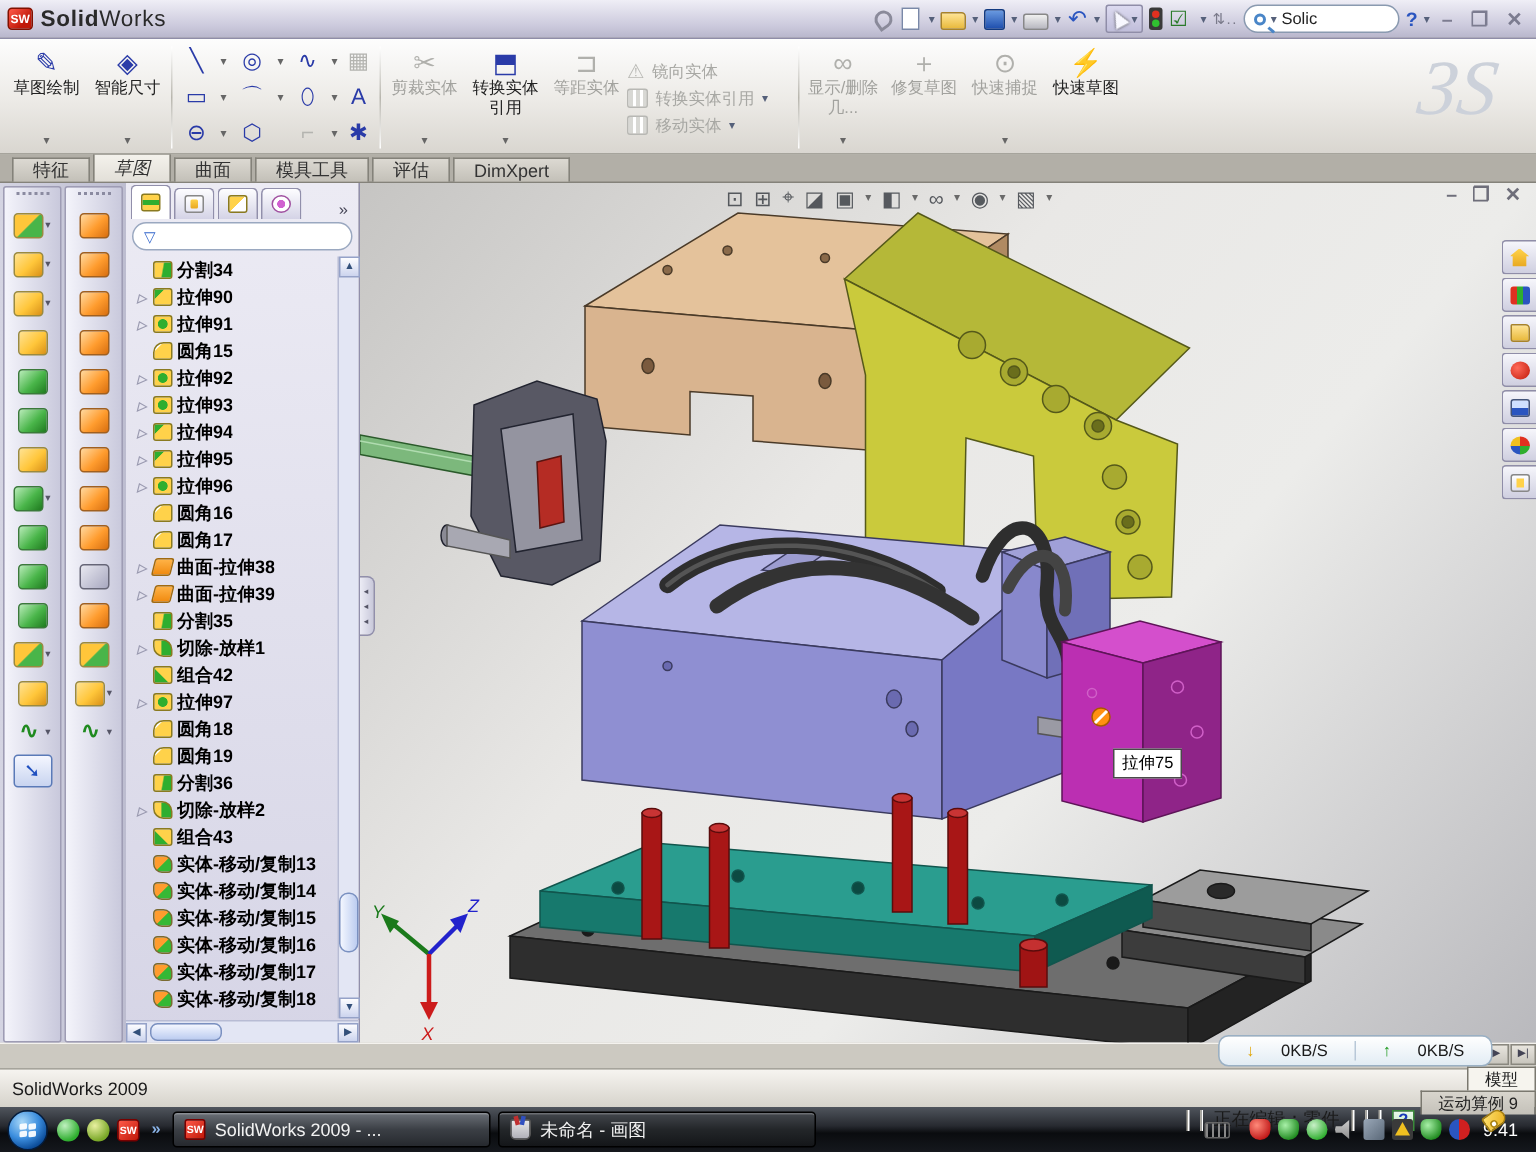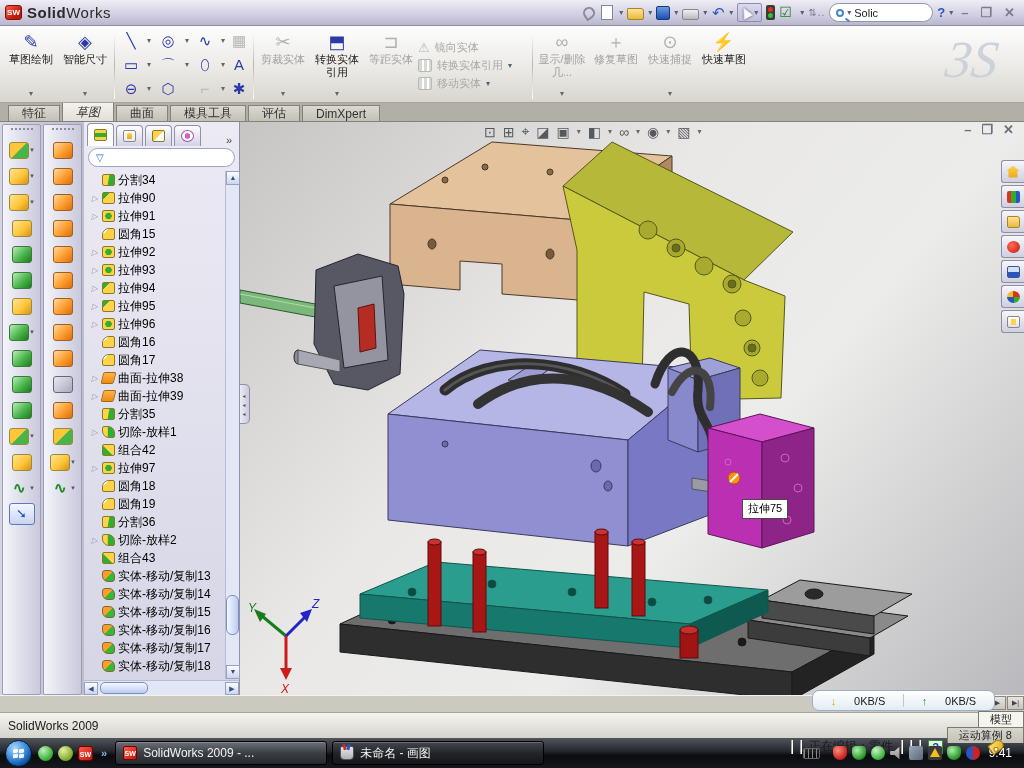--- a/index.html
+++ b/index.html
@@ -102,21 +102,21 @@
   .ti.fm { background:linear-gradient(180deg,#ffd24a 33%,#2fae2f 33% 66%,#ffd24a 66%); border:1px solid #8a7a20;}
   .ti.pm { background:linear-gradient(#fff,#e8e8f4); border:1px solid #888; position:relative;}
   .ti.pm:after { content:""; position:absolute; inset:2px 3px; background:linear-gradient(#ffd24a,#e8a820); border-radius:1px;}
   .ti.cm { background:linear-gradient(135deg,#ffd24a 50%,#fff 50%); border:1px solid #8a7a20;}
   .ti.dx { background:radial-gradient(circle,#d060d0 35%,#fff 38%); border:1px solid #a050a0; border-radius:50%;}
   .chev { margin-left:auto; color:#445; font-size:11px; padding:0 4px; }
   #filterbox { height:19px; margin:2px 4px 3px; background:#fff; border:1px solid #9aa8c0; border-radius:10px;
     display:flex; align-items:center; padding-left:7px; font-size:10px; color:#3366cc; }
   #tlist { flex:1; overflow:hidden; padding:1px 0 0 6px; position:relative;
     background:repeating-linear-gradient(180deg, transparent 0 18px, transparent 18px 36px); }
-  .trow { height:18px; display:flex; align-items:center; gap:3px; font-size:12px; color:#000; white-space:nowrap;}
+  .trow { height:18px; display:flex; align-items:center; gap:3px; font-size:12px; color:#000; white-space:nowrap;font-weight:bold;}
   .exp { width:9px; font-size:8px; color:#9a9ab0; text-align:center; flex:none;}
   .tic { width:13px; height:12px; border-radius:2px; border:1px solid #8a7a20; flex:none; }
   .tic.split { background:linear-gradient(100deg,#ffd24a 46%,#2fae2f 54%); }
   .tic.exta { background:linear-gradient(135deg,#2fae2f 30%,#ffd24a 32%); }
   .tic.extb { background:radial-gradient(circle,#2fae2f 0 3px,#ffd24a 3.5px); }
   .tic.fillet { background:linear-gradient(135deg,#ffffff 24%,#ffd24a 26%); border-radius:7px 2px 2px 2px; }
   .tic.surf { background:linear-gradient(180deg,#ffb347,#f08a10); transform:skewX(-14deg); border-color:#a06a10;}
   .tic.cutloft { background:linear-gradient(90deg,#ffd24a 40%,#2fae2f 44%); border-radius:2px 7px 2px 7px; }
   .tic.combine { background:linear-gradient(45deg,#2fae2f 42%,#ffd24a 46%); }
   .tic.movecopy { background:linear-gradient(135deg,#ff9c2e 48%,#35b835 52%); border-color:#7a6a30; border-radius:3px 6px 3px 6px;}
@@ -842,21 +842,21 @@
   </div>
 
   <div id="modeltabs">
     <div id="mnav">
       <div class="mnbtn">|◀</div>
       <div class="mnbtn">◀</div>
       <div class="mnbtn">▶</div>
       <div class="mnbtn">▶|</div>
     </div>
     <div class="mtab active">模型</div>
-    <div class="mtab">运动算例 8</div>
+    <div class="mtab">运动算例 9</div>
   </div>
 
   <div id="statusbar">
     <span>SolidWorks 2009</span>
     <div id="sb-right">
       <span class="sbsep"></span>
         <span class="sbsep"></span>
       <span>正在编辑：零件</span>
       <span class="sbsep"></span>
         <span class="sbsep"></span>

